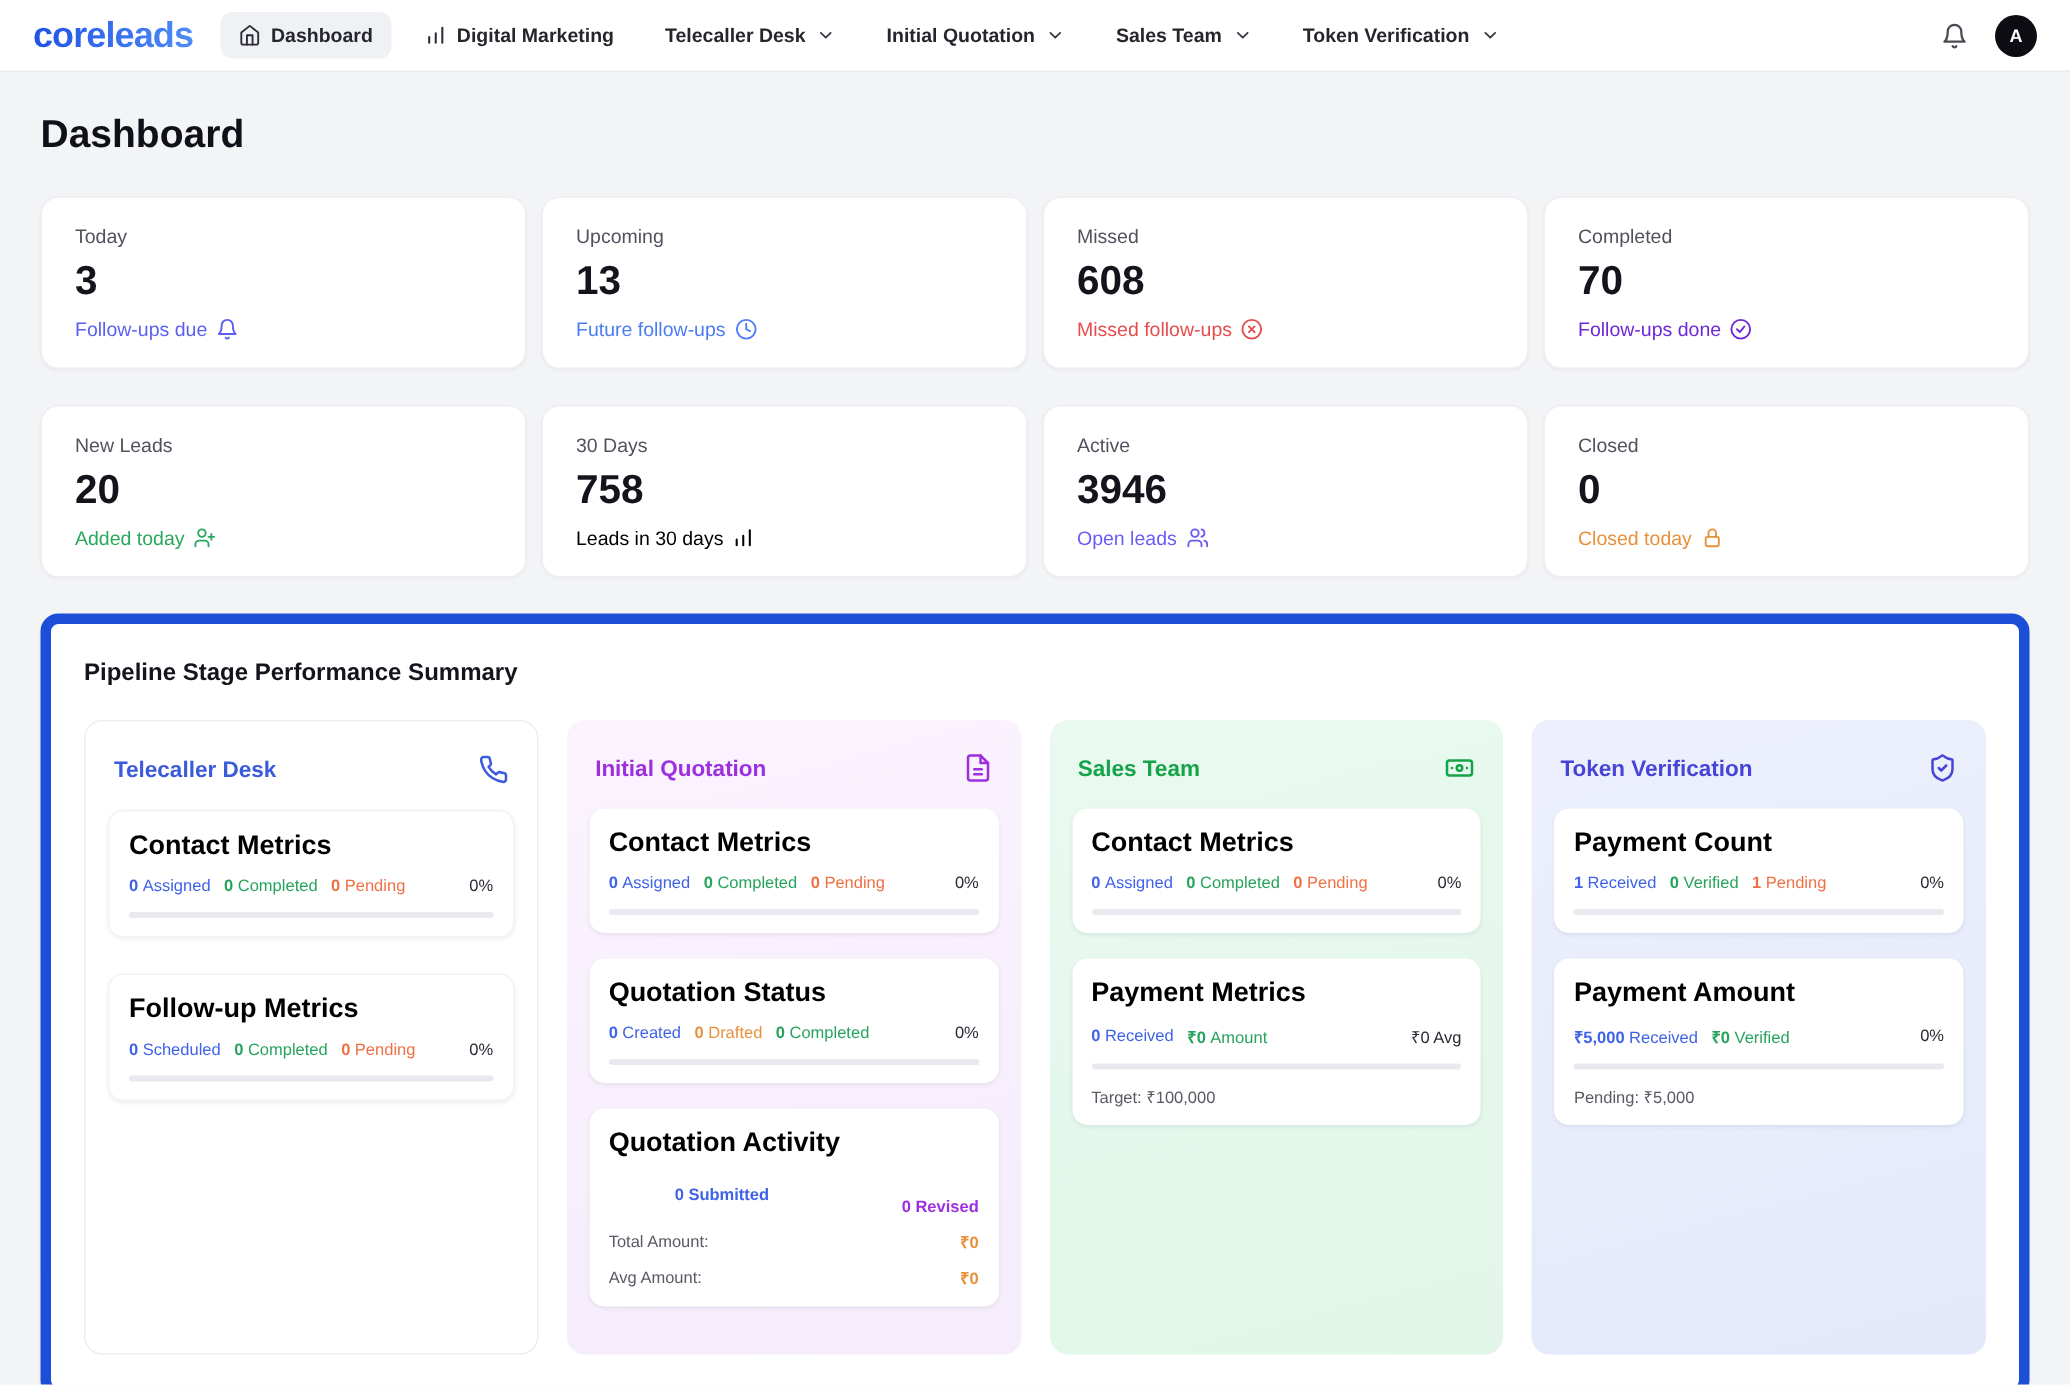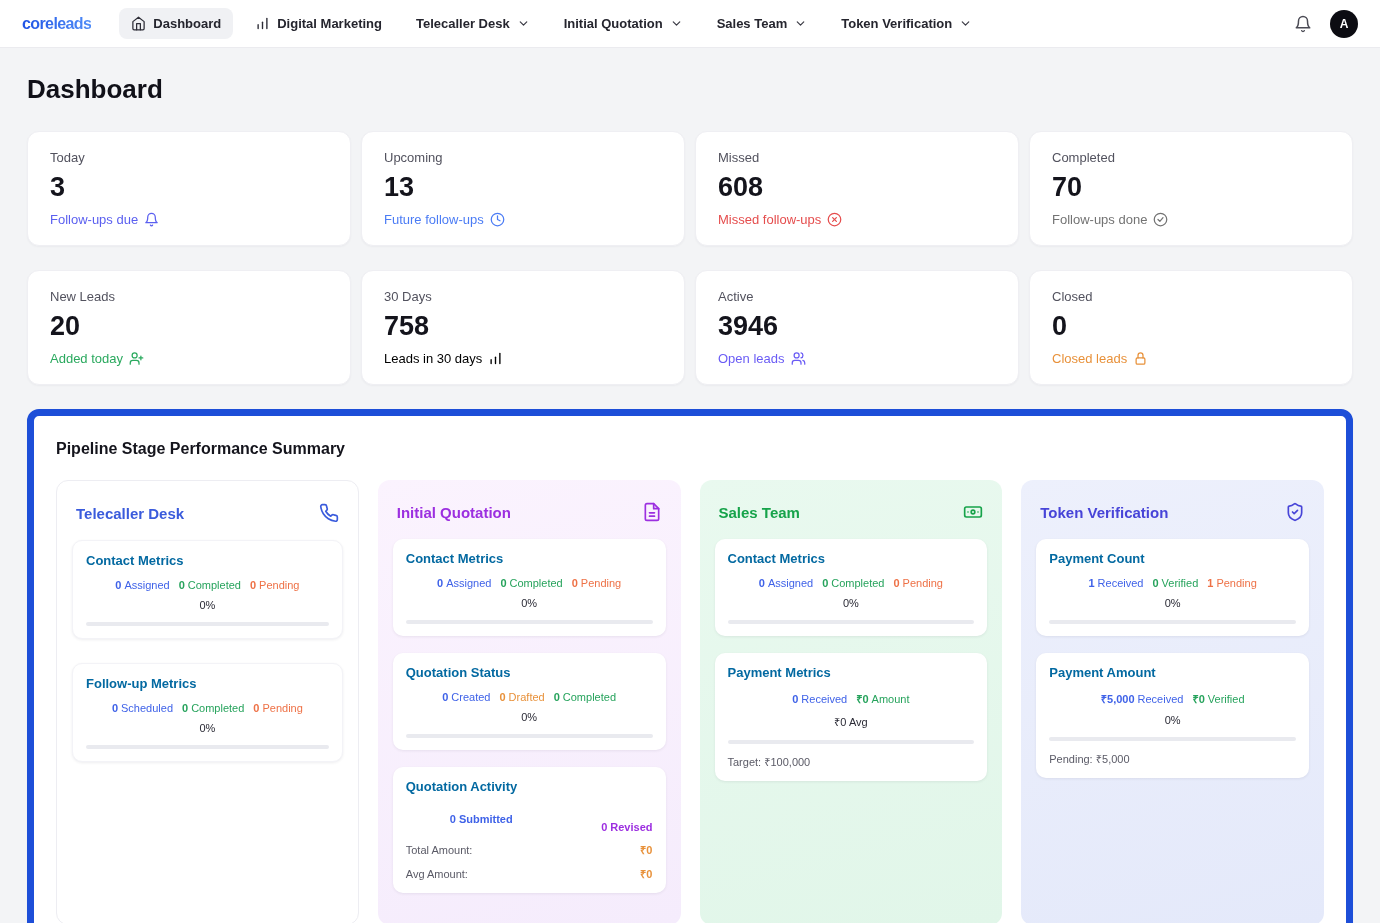--- a/index.html
+++ b/index.html
@@ -11,24 +11,24 @@
     color:#17171f;
     overflow:hidden;
   }
 
   
   .navbar {
     height:48px; background:#fff; border-bottom:1px solid #ebebef;
     display:flex; align-items:center; padding:0 22px; gap:12px;
   }
   .brand {
-    font-size:16px; font-weight:700; letter-spacing:-0.6px; cursor:pointer;
+    font-size:24px; font-weight:700; letter-spacing:-0.6px; cursor:pointer;
     background:linear-gradient(90deg,#1f53e5,#4f8cf7);
     -webkit-background-clip:text; background-clip:text; color:transparent;
-    margin-right:16px;
+    margin-right:6px;
   }
   .nav-items { display:flex; align-items:center; gap:10px; flex:1; }
   .nav-item {
     display:flex; align-items:center; gap:7px;
     font-size:13px; font-weight:600; color:#25252e;
     padding:8px 12px; border-radius:8px; cursor:pointer; white-space:nowrap;
   }
   .nav-item.active { background:#f0f1f4; }
   .nav-item svg { width:15px; height:15px; color:#2c2c36; }
   .nav-item svg.chev { width:13px; height:13px; color:#3a3a44; }
@@ -69,22 +69,22 @@
   .col-token      { background:linear-gradient(165deg,#edf0fc 0%,#e4e9fa 100%); }
   .col-header { display:flex; align-items:center; justify-content:space-between; padding:7px 4px 17px; }
   .col-title { font-size:15px; font-weight:700; }
   .col-header svg { width:20px; height:20px; }
 
   .metric-card {
     background:#fff; border-radius:10px; padding:12px 13px; margin-bottom:17px;
     box-shadow:0 1px 3px rgba(20,20,43,.07);
   }
   .col-telecaller .metric-card { border:1px solid #f3f3f7; margin-bottom:24px; }
-  .metric-title { font-size:13px; font-weight:700; color:#0369a1; margin-bottom:11px; }
-  .metric-row { display:flex; align-items:center; justify-content:space-between; gap:8px;flex-direction:column; }
+  .metric-title { font-size:18px; font-weight:700; color:#000000; margin-bottom:11px; }
+  .metric-row { display:flex; align-items:center; justify-content:space-between; gap:8px; }
   .metric-stats { display:flex; align-items:center; gap:9px; flex-wrap:wrap; }
   .ms { font-size:11px; white-space:nowrap; }
   .ms b { font-weight:700; margin-right:3px; }
   .metric-percent { font-size:11px; color:#2a2a35; white-space:nowrap; font-weight:500; }
   .progress { height:4px; background:#e9eaef; border-radius:99px; margin-top:11px; overflow:hidden; }
   .progress-fill { height:100%; background:#4f6bed; border-radius:99px; width:0; }
   .footnote { font-size:11px; color:#5a5a66; margin-top:10px; }
 
   .kv-row { display:flex; align-items:center; justify-content:space-between; font-size:11px; }
   .kv-row + .kv-row { margin-top:9px; }
@@ -187,21 +187,21 @@
             <circle cx="12" cy="12" r="10"></circle>
             <path d="m15 9-6 6"></path>
             <path d="m9 9 6 6"></path>
           </svg>
       </div>
     </div>
 
     <div class="stat-card">
       <div class="stat-label">Completed</div>
       <div class="stat-value">70</div>
-      <div class="stat-sub" style="color: #737373;">
+      <div class="stat-sub" style="color: #6d28d9;">
         <span>Follow-ups done</span>
         <svg viewBox="0 0 24 24" fill="none" stroke="currentColor" stroke-width="2" stroke-linecap="round" stroke-linejoin="round">
             <circle cx="12" cy="12" r="10"></circle>
             <path d="m8 12 3 3 5-6"></path>
           </svg>
       </div>
     </div>
 
     <div class="stat-card">
       <div class="stat-label">New Leads</div>
@@ -241,21 +241,21 @@
             <path d="M16 3.1a4 4 0 0 1 0 7.8"></path>
             <path d="M22 21v-2a4 4 0 0 0-3-3.9"></path>
           </svg>
       </div>
     </div>
 
     <div class="stat-card">
       <div class="stat-label">Closed</div>
       <div class="stat-value">0</div>
       <div class="stat-sub" style="color: rgb(232, 145, 58);">
-        <span>Closed leads</span>
+        <span>Closed today</span>
         <svg viewBox="0 0 24 24" fill="none" stroke="currentColor" stroke-width="2" stroke-linecap="round" stroke-linejoin="round">
             <rect x="5" y="11" width="14" height="10" rx="2"></rect>
             <path d="M8 11V7a4 4 0 0 1 8 0v4"></path>
           </svg>
       </div>
     </div>
   </div>
 
   <section class="pipeline">
     <h2>Pipeline Stage Performance Summary</h2>

